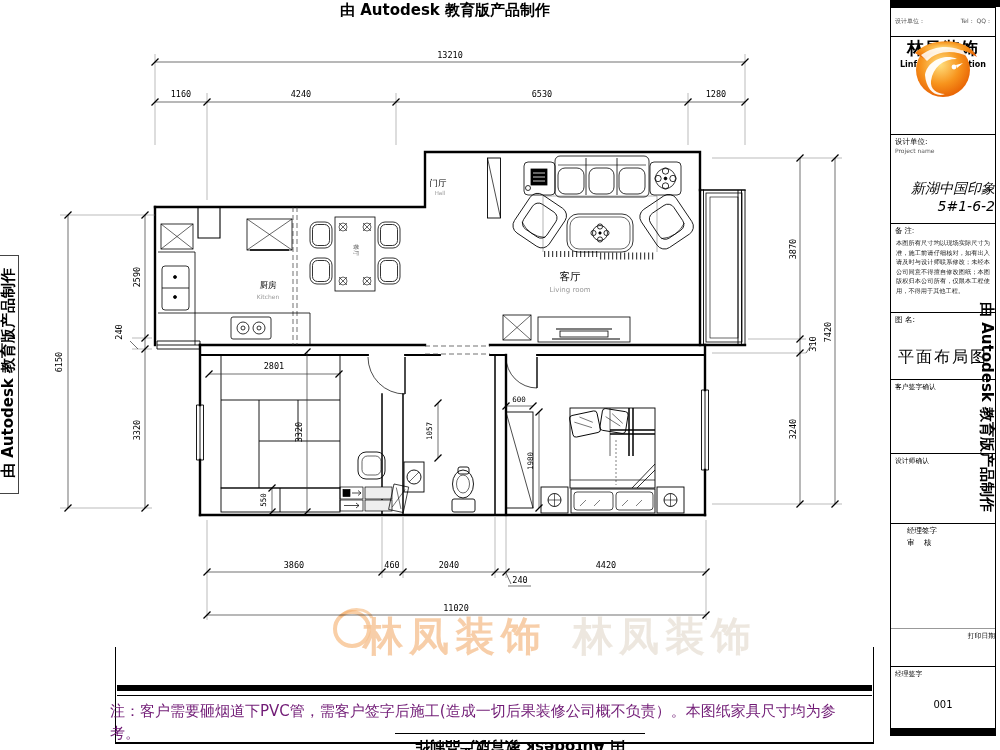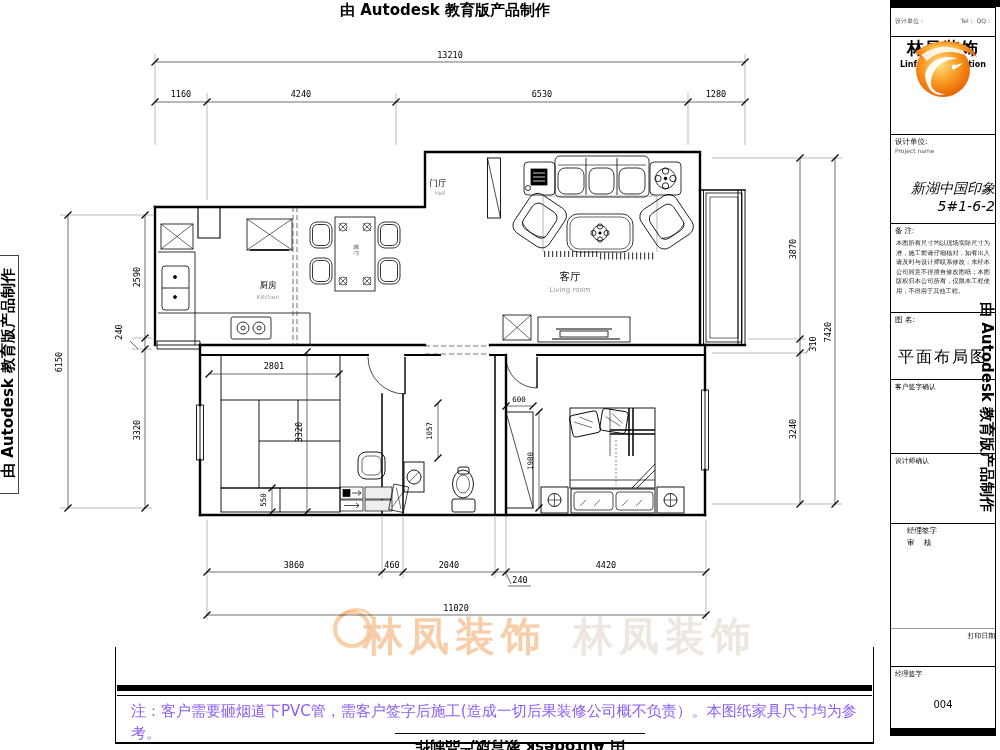--- a/index.html
+++ b/index.html
@@ -17,21 +17,21 @@
   #left-banner-box{position:absolute;left:0;top:255px;width:18px;height:237px;
                    border:1px solid #444;border-left:none;}
   svg{position:absolute;left:0;top:0;}
   svg text{font-family:"DejaVu Sans Mono",monospace;font-size:8.5px;fill:#000;text-anchor:middle;}
   svg text.rm{font-family:"DejaVu Sans",sans-serif;}
   
   .ft-title{position:absolute;left:160px;top:642px;font-size:33px;font-weight:bold;
             letter-spacing:16px;color:#000;}
   .ft-rule{position:absolute;left:117px;top:685px;width:755px;height:6px;background:#000;}
   .ft-rule2{position:absolute;left:117px;top:695px;width:755px;height:1px;background:#000;}
-  .ft-note{position:absolute;left:131px;top:701px;width:748px;font-size:15px;line-height:1.45;color:#8b5cf6;}
+  .ft-note{position:absolute;left:110px;top:701px;width:748px;font-size:15px;line-height:1.45;color:#701a75;}
   .ft-bl{position:absolute;left:115px;top:647px;width:1px;height:96px;background:#000;}
   .ft-br{position:absolute;left:873px;top:647px;width:1px;height:96px;background:#000;}
   .ft-bb{position:absolute;left:115px;top:742px;width:759px;height:2px;background:#000;}
   
   .tb{position:absolute;left:890px;top:7px;width:106px;height:729px;border:1.4px solid #000;
       background:#fff;box-sizing:border-box;}
   .tb .sec{position:absolute;left:0;width:100%;box-sizing:border-box;border-top:1px solid #000;}
   .tb-top{position:absolute;left:890px;top:0;width:110px;height:7px;background:#000;}
   .tb-bar{position:absolute;left:0;bottom:0;width:100%;height:7px;background:#000;}
   .tiny{font-size:6px;color:#555;}
@@ -428,19 +428,19 @@
       <div class="mgr2">经理签字</div>
       <div class="mgr2" style="white-space:pre;">审    核</div>
     </div>
 
     <div class="sec" style="top:620px;height:72px;border-top-color:#999;text-align:right;">
       <div class="lbl" style="font-size:6.8px;">打印日期</div>
     </div>
 
     <div class="sec" style="top:658px;height:63px;">
       <div class="lbl" style="font-size:6.8px;">经理签字</div>
-      <div class="page-val">004</div>
+      <div class="page-val">001</div>
     </div>
 
     <div class="tb-bar"></div>
   </div>
 
 </div>
 
 </body></html>

